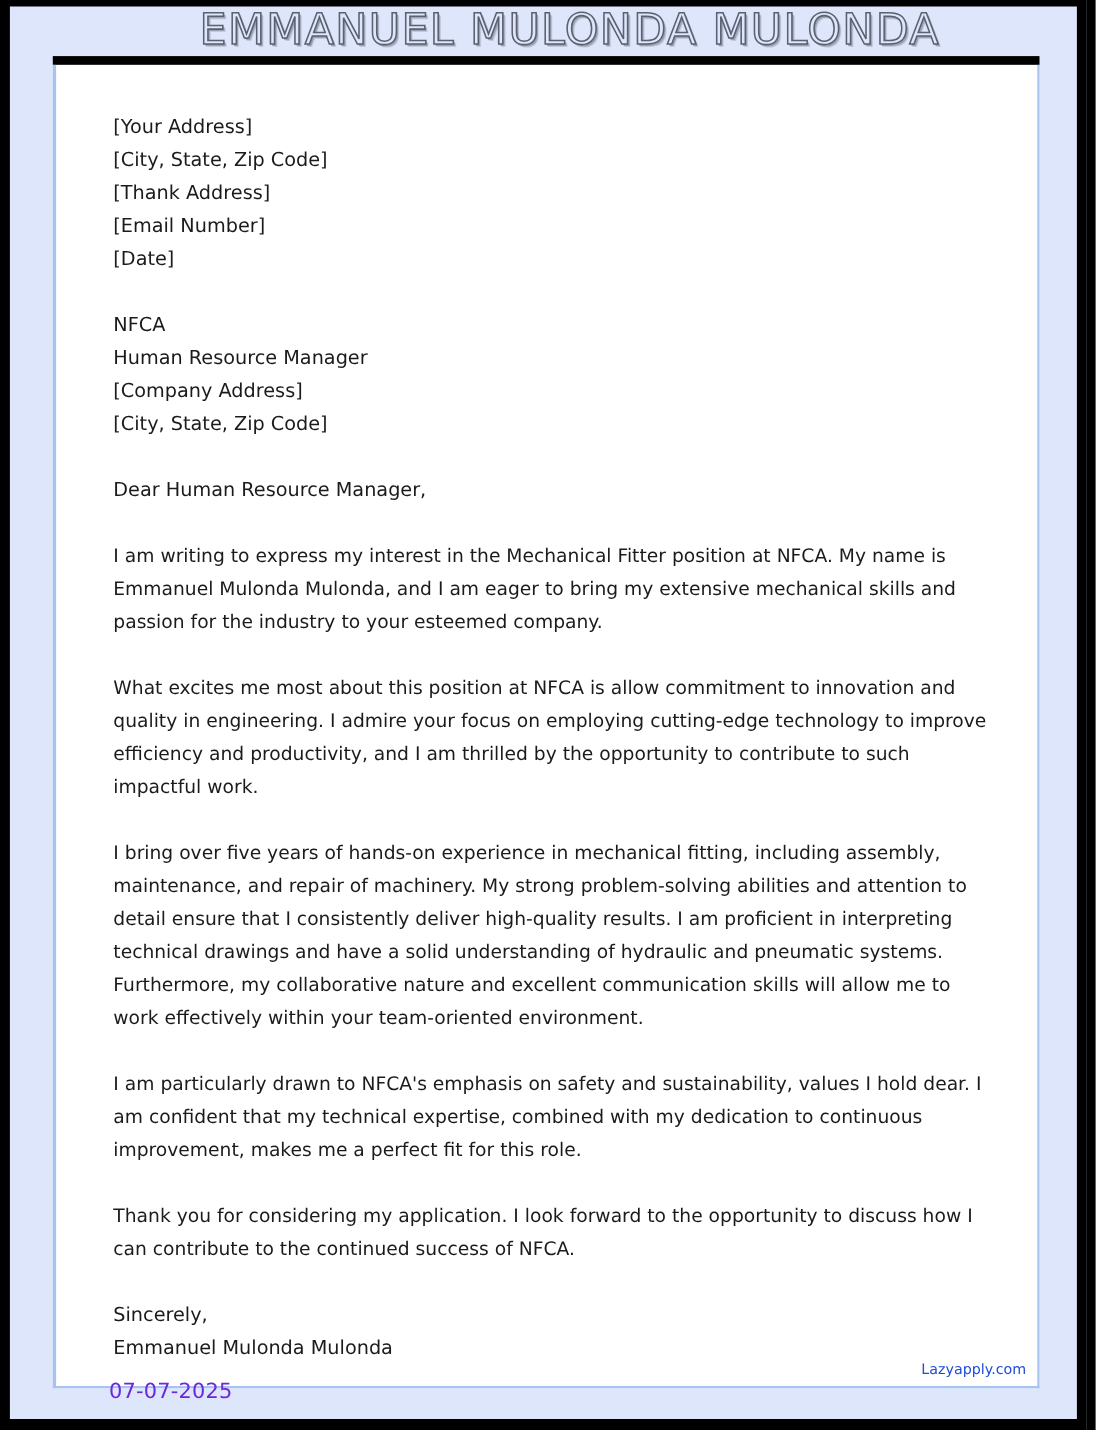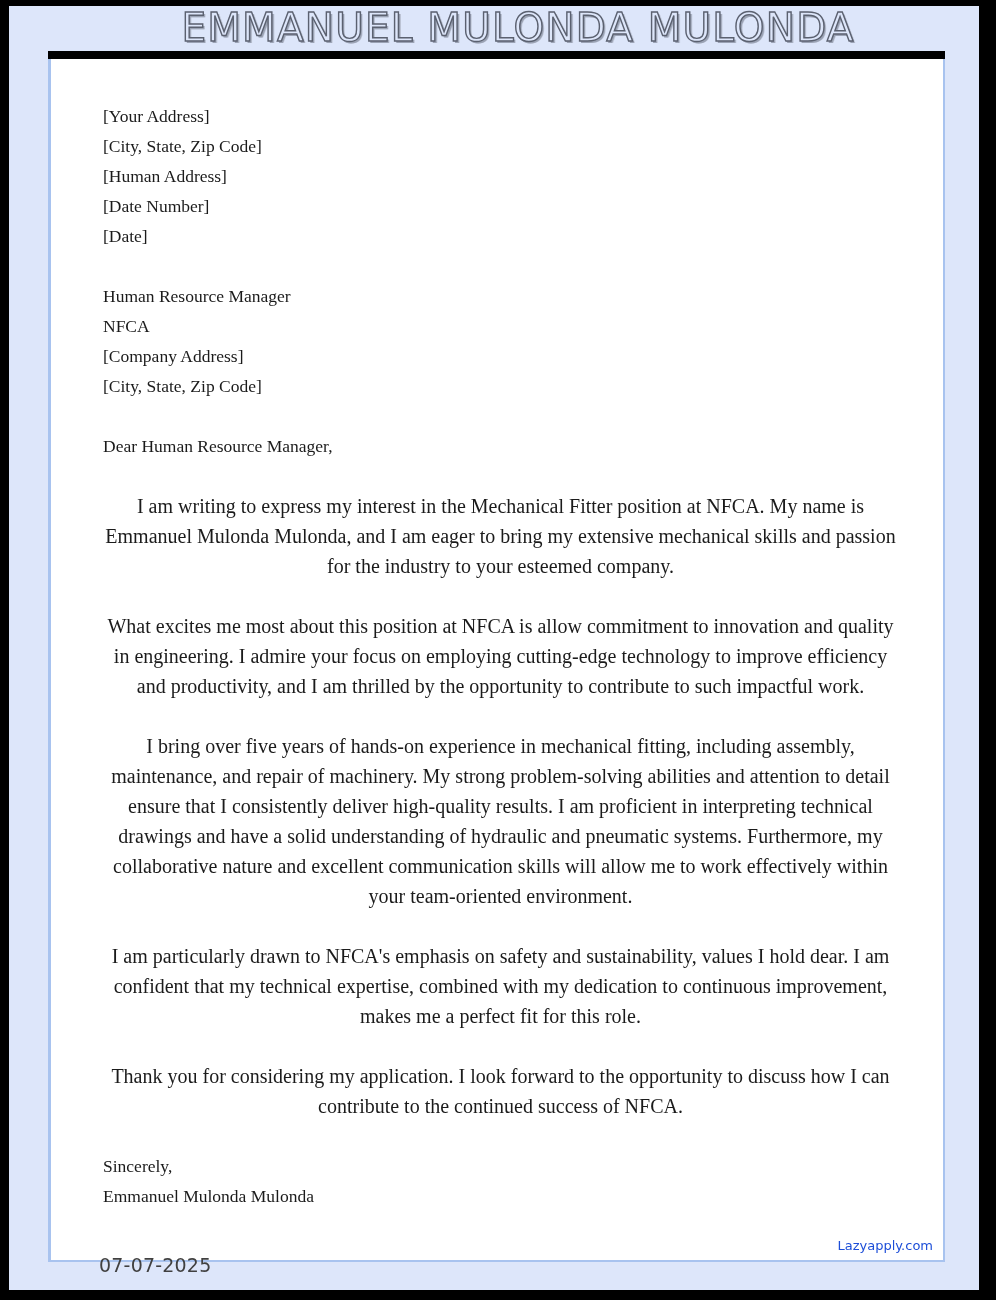--- a/index.html
+++ b/index.html
@@ -76,92 +76,91 @@
     background: #ffffff;
     border-left: 3px solid #a8c3ef;
     border-right: 2px solid #a8c3ef;
     border-bottom: 2px solid #a8c3ef;
     box-sizing: border-box;
     overflow: hidden;
   }
 
   .sheet-inner {
     padding: 42px 45px 0 52px;
-    font-family: Liberation Serif, serif;
   }
 
   .letter-line {
     font-size: 17.5px;
     line-height: 30px;
     color: #1b1b1b;
     white-space: pre-wrap;
   }
 
   .block {
     margin: 0 0 30px 0;
   }
   .block:last-child {
     margin-bottom: 16px;
   }
 
   .para {
-    font-size: 20px;
+    font-size: 17px;
     line-height: 30px;
     color: #1b1b1b;
     margin: 0 0 30px 0;
     max-width: 800px;
-    text-align: center;
+    text-align: left;
   }
 
   
   .watermark {
     position: absolute;
     right: 10px;
     bottom: 6px;
     font-size: 13px;
     line-height: 16px;
     color: #1d4ed8;
   }
 
   
   .date-stamp {
     position: absolute;
     left: 90px;
     top: 1247px;
     font-size: 19px;
     line-height: 24px;
-    color: #404040;
+    color: #6d28d9;
     letter-spacing: 0.2px;
   }
 </style>
 </head>
 <body>
 
 <div class="page-frame">
 
   <div class="header-band">
     <div class="header-title">EMMANUEL MULONDA MULONDA</div>
   </div>
 
   <div class="header-rule"></div>
 
   <div class="sheet">
     <div class="sheet-inner">
 
       <div class="block">
         <div class="letter-line">[Your Address]</div>
         <div class="letter-line">[City, State, Zip Code]</div>
-        <div class="letter-line">[Human Address]</div>
-        <div class="letter-line">[Date Number]</div>
+        <div class="letter-line">[Thank Address]</div>
+        <div class="letter-line">[Email Number]</div>
         <div class="letter-line">[Date]</div>
       </div>
 
       <div class="block">
+        <div class="letter-line">NFCA</div>
         <div class="letter-line">Human Resource Manager</div>
-        <div class="letter-line">NFCA</div>
         <div class="letter-line">[Company Address]</div>
         <div class="letter-line">[City, State, Zip Code]</div>
       </div>
 
       <div class="block">
         <div class="letter-line">Dear Human Resource Manager,</div>
       </div>
 
       <p class="para">I am writing to express my interest in the Mechanical Fitter position at NFCA. My name is Emmanuel Mulonda Mulonda, and I am eager to bring my extensive mechanical skills and passion for the industry to your esteemed company.</p>
       <p class="para">What excites me most about this position at NFCA is allow commitment to innovation and quality in engineering. I admire your focus on employing cutting-edge technology to improve efficiency and productivity, and I am thrilled by the opportunity to contribute to such impactful work.</p>

